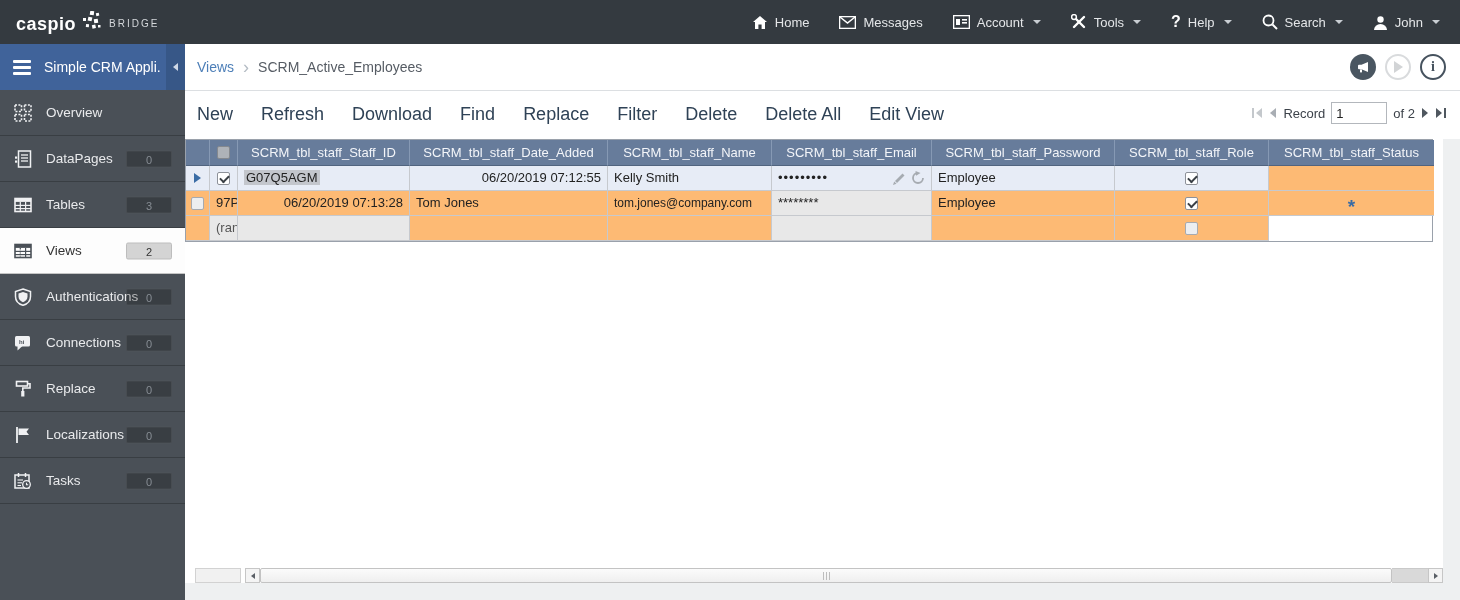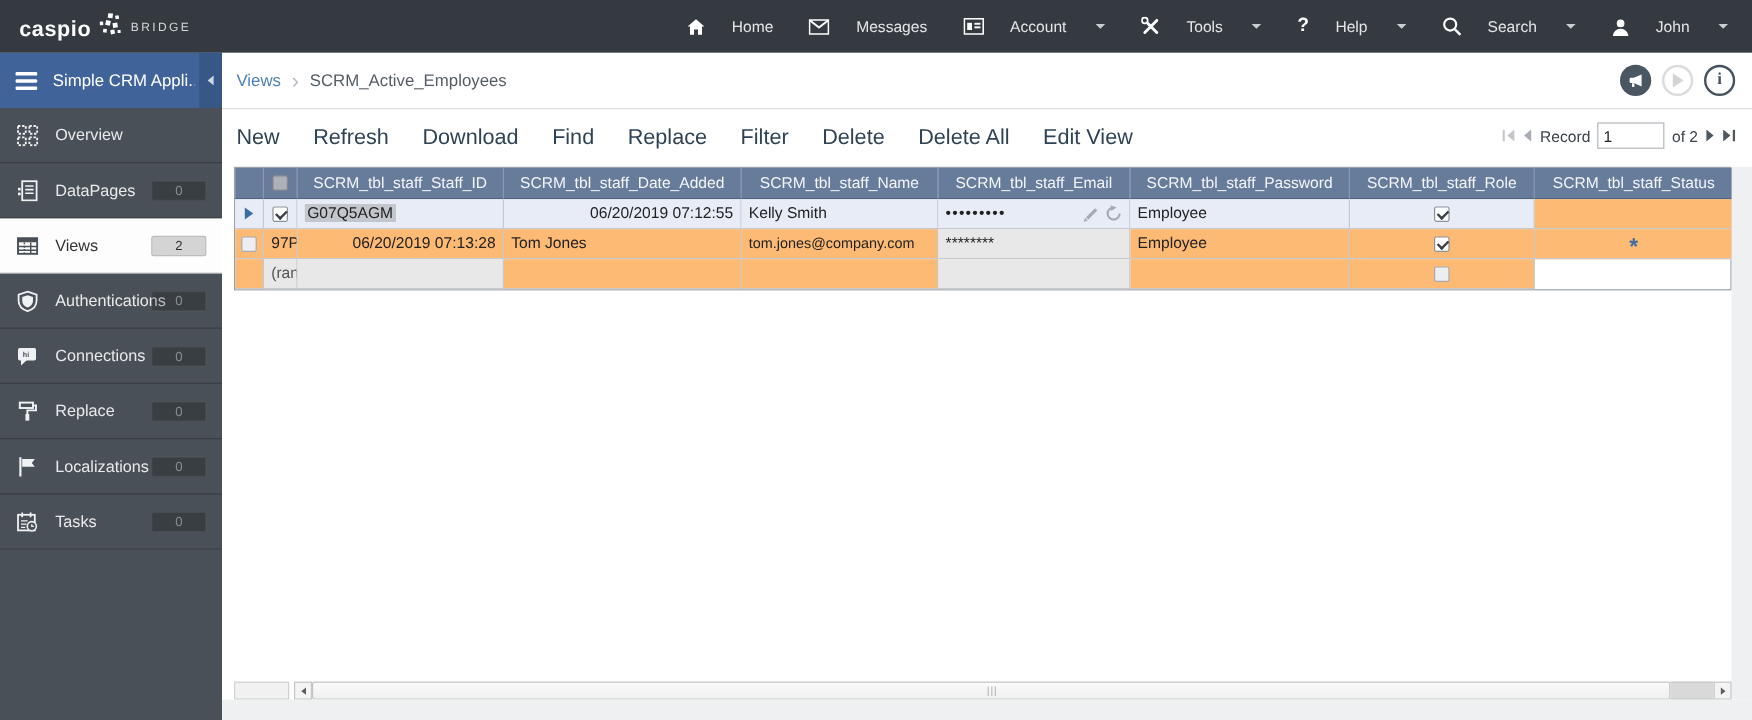--- a/index.html
+++ b/index.html
@@ -10,21 +10,21 @@
   }
   .page { width:1460px; height:600px; display:flex; flex-direction:column; }
 
   
   .navbar { height:44px; background:#343a40; display:flex; align-items:center; flex:none; }
   .logo-wrap { display:flex; align-items:flex-end; padding:0 16px; gap:7px; }
   .logo-text { color:#fff; font-size:18px; font-weight:bold; letter-spacing:0.5px; line-height:1; text-transform:lowercase; }
   .logo-dots { margin-bottom:2px; }
   .logo-suffix { color:#d4d7da; font-size:10px; letter-spacing:2px; margin-bottom:4px; }
   .nav-items { margin-left:auto; display:flex; align-items:center; gap:30px; padding-right:20px; }
-  .nav-item { display:flex; align-items:center; gap:22px; color:#e4e6e8; font-size:13px; cursor:pointer; }
+  .nav-item { display:flex; align-items:center; gap:7px; color:#e4e6e8; font-size:13px; cursor:pointer; }
   .nav-item svg { display:block; }
   .caret { width:0; height:0; border-left:4px solid transparent; border-right:4px solid transparent; border-top:4px solid #c9ced3; margin-left:2px; }
   .qmark { color:#fff; font-weight:bold; font-size:16px; line-height:1; }
 
   
   .body-row { display:flex; height:556px; }
 
   
   .sidebar { width:185px; background:#4a5057; flex:none; display:flex; flex-direction:column; }
   .sb-header { height:46px; background:#40639a; display:flex; align-items:center; padding-left:13px; gap:13px; position:relative; flex:none; }
@@ -54,21 +54,21 @@
   .circ.line { border:2px solid #46525e; color:#46525e; font-weight:bold; font-size:14px; font-family:"Liberation Serif", "DejaVu Serif", serif; }
   .divider { position:absolute; top:46px; left:0; right:0; height:1px; background:#dcdfe2; }
 
   .toolbar { position:absolute; top:60px; left:12px; display:flex; gap:28px; }
   .tb-btn { color:#2f4256; font-size:18px; cursor:pointer; white-space:nowrap; }
   .rec-nav { position:absolute; top:58px; right:14px; display:flex; align-items:center; gap:6px; font-size:13px; color:#3c424a; }
   .rec-btn { cursor:pointer; display:flex; align-items:center; }
   .rec-input { width:56px; height:22px; border:1px solid #b3b7bc; font-size:13px; padding:0 4px; color:#222; font-family:inherit; }
 
   
-  .tbl-wrap { position:absolute; top:95px; left:10px; width:1248px; border:1px solid #9aa1ab; }
+  .tbl-wrap { position:absolute; top:95px; left:0; width:1248px; border:1px solid #9aa1ab; }
   .grid { display:grid; grid-template-columns:24px 28px 172px 198px 164px 160px 183px 154px 165px; width:1246px; }
   .gc { border-right:1px solid #c6c9ce; border-bottom:1px solid #c6c9ce; height:25px; line-height:24px; padding:0 6px; font-size:13px; color:#222; white-space:nowrap; overflow:hidden; background:#fdba74; }
   .gc:nth-child(9n) { border-right:none; }
   .gh { background:#677c9b; color:#f3f5f9; border-right:1px solid #8699b4; border-bottom:1px solid #51647f; height:26px; line-height:26px; text-align:center; font-size:13px; cursor:pointer; }
   .gh:nth-child(9n) { border-right:none; }
   .sel { background:#e7ecf6; }
   .graycell { background:#e8e8e8; }
   .cellcenter { display:flex; align-items:center; justify-content:center; padding:0; }
   .num { text-align:right; }
   .email { font-size:12px; }
@@ -220,20 +220,36 @@
                   <line x1="7" y1="11" x2="14" y2="11"></line>
                 </g>
                 <rect x="1" y="6.5" width="2.2" height="2.2" fill="currentColor"></rect>
                 <rect x="1" y="10.5" width="2.2" height="2.2" fill="currentColor"></rect>
               </svg>
           </span>
           <span>DataPages</span>
           <span class="sb-badge">0</span>
         </div>
 
+        <div class="sb-item">
+          <span class="sb-icon">
+            <svg width="18" height="18" viewBox="0 0 18 18">
+                <rect x="1" y="2.5" width="16" height="13" fill="none" stroke="currentColor" stroke-width="1.6"></rect>
+                <rect x="1" y="2.5" width="16" height="3.4" fill="currentColor"></rect>
+                <g stroke="currentColor" stroke-width="1.2">
+                  <line x1="1" y1="9.4" x2="17" y2="9.4"></line>
+                  <line x1="1" y1="12.6" x2="17" y2="12.6"></line>
+                  <line x1="6.3" y1="6" x2="6.3" y2="15.5"></line>
+                  <line x1="11.6" y1="6" x2="11.6" y2="15.5"></line>
+                </g>
+              </svg>
+          </span>
+          <span>Tables</span>
+          <span class="sb-badge">3</span>
+        </div>
 
         <div class="sb-item selected">
           <span class="sb-icon">
             <svg width="18" height="18" viewBox="0 0 18 18">
                 <rect x="1" y="2.5" width="16" height="13" fill="none" stroke="currentColor" stroke-width="1.6"></rect>
                 <rect x="1" y="2.5" width="16" height="3.4" fill="currentColor"></rect>
                 <g stroke="currentColor" stroke-width="1.2">
                   <line x1="1" y1="9.4" x2="17" y2="9.4"></line>
                   <line x1="1" y1="12.6" x2="17" y2="12.6"></line>
                   <line x1="6.3" y1="6" x2="6.3" y2="15.5" stroke-dasharray="1.6 1.2"></line>

